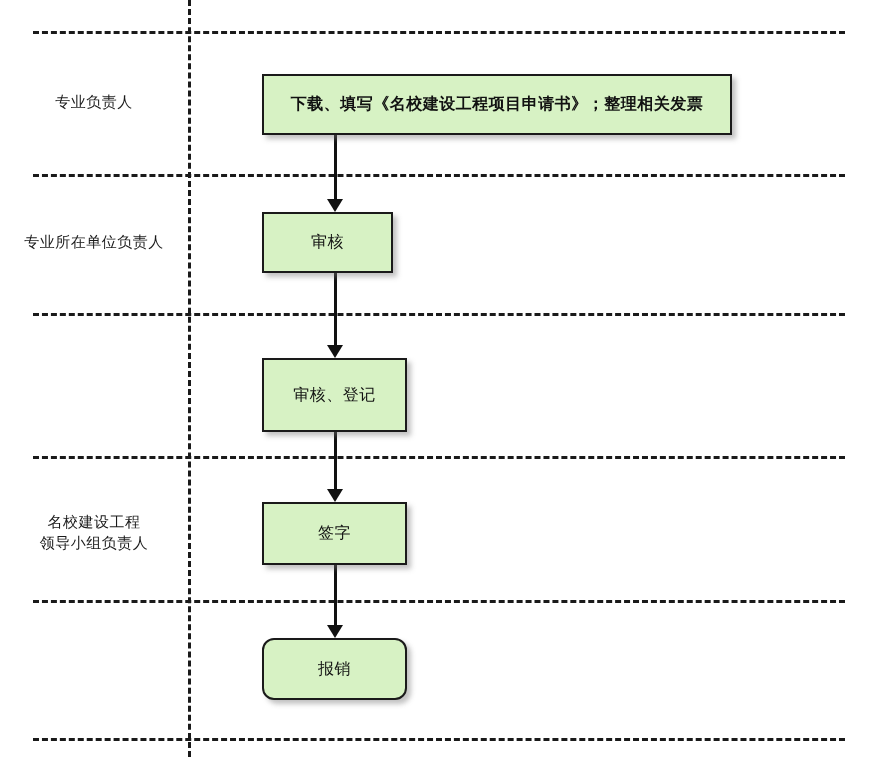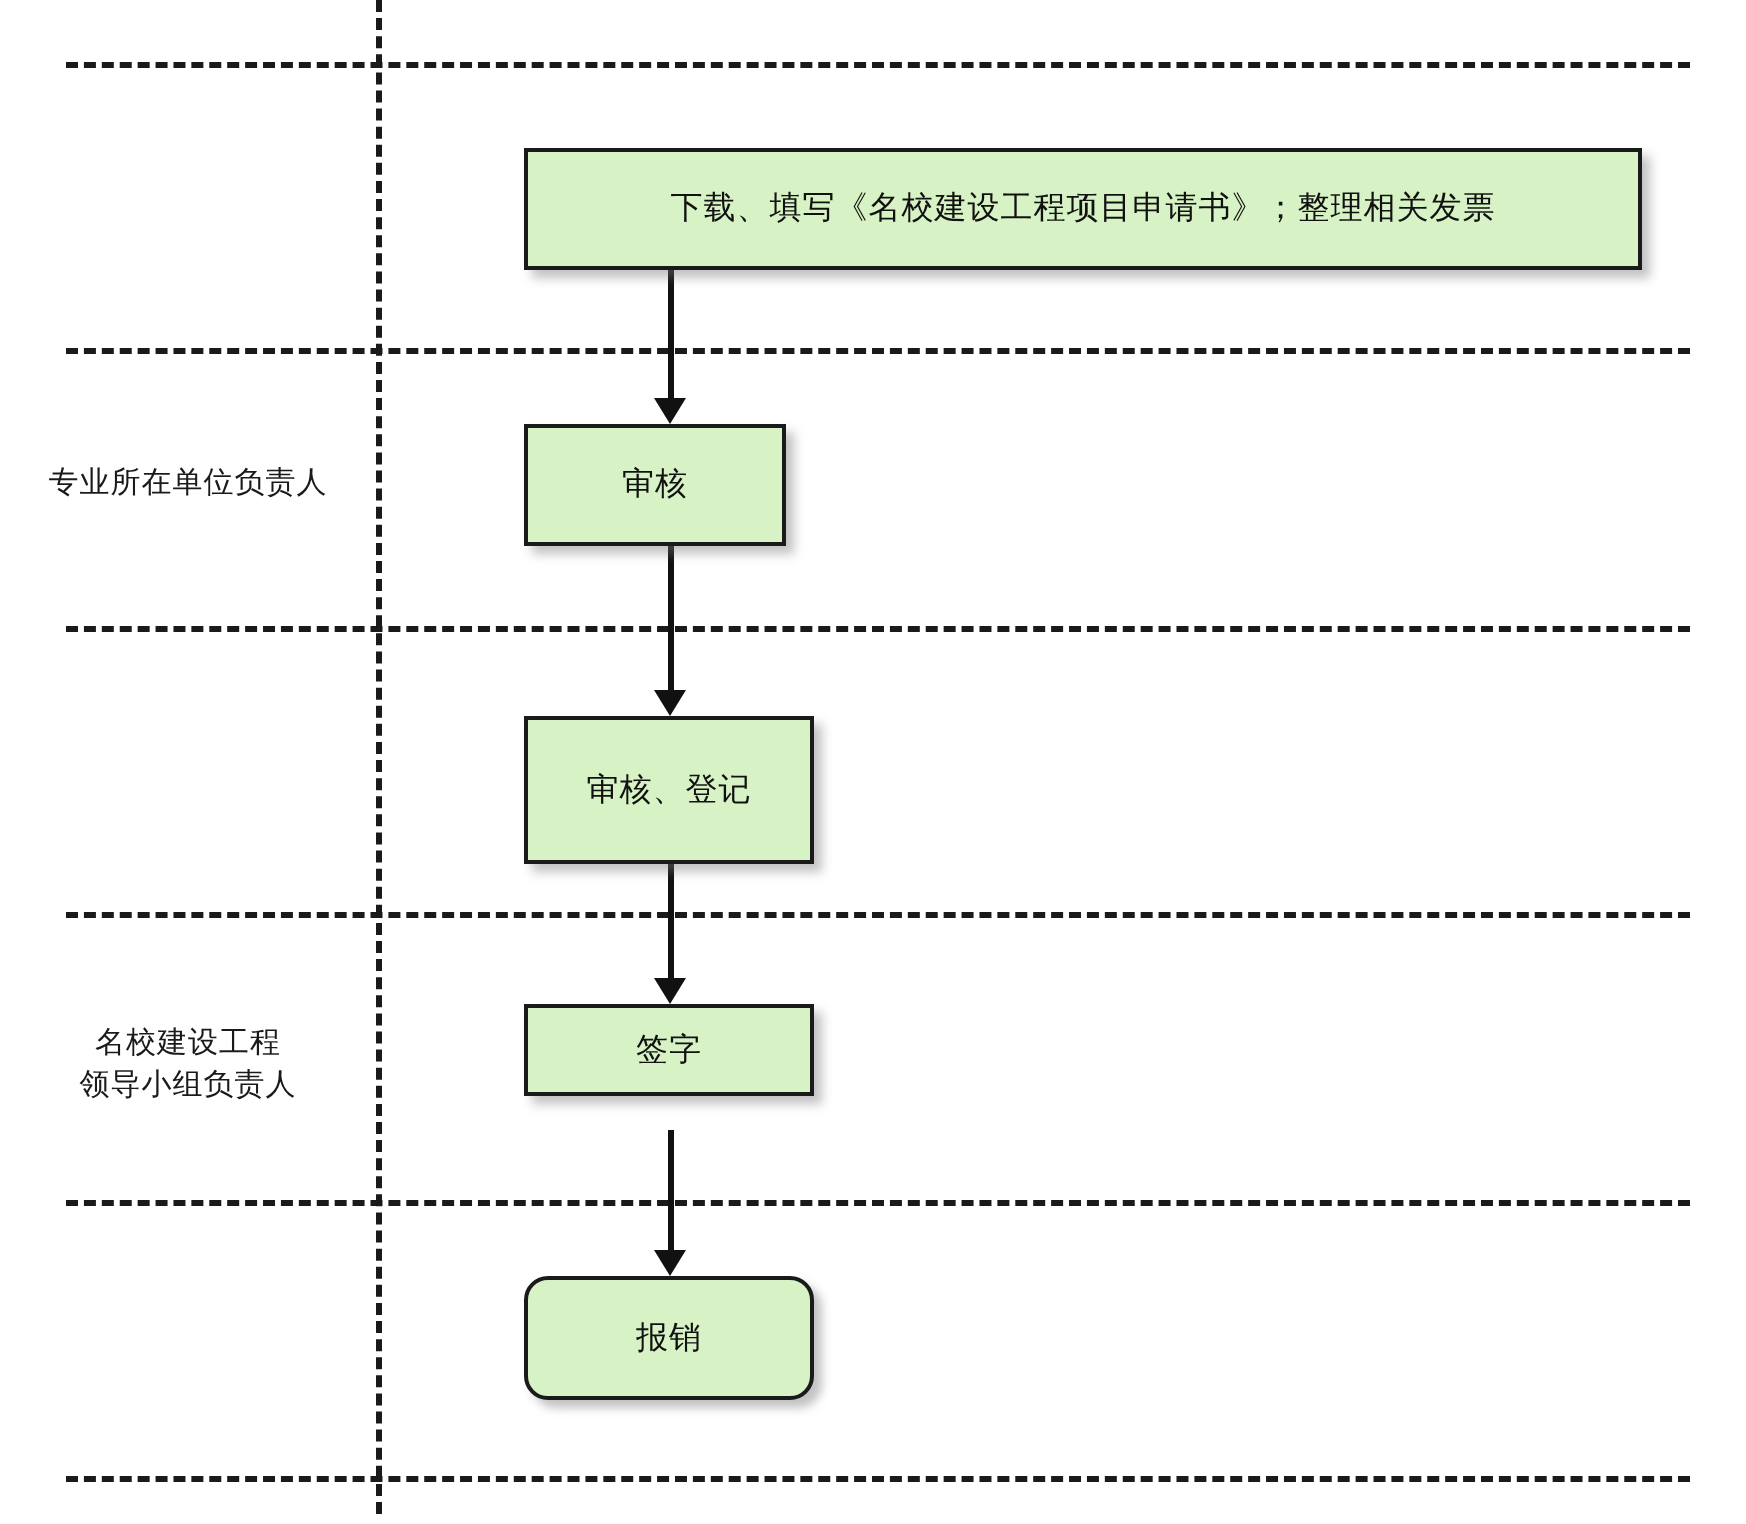--- a/index.html
+++ b/index.html
@@ -81,49 +81,50 @@
 
   <div class="lane-sep" style="left:33px; top:31px; width:812px;"></div>
   <div class="lane-sep" style="left:33px; top:174px; width:812px;"></div>
   <div class="lane-sep" style="left:33px; top:313px; width:812px;"></div>
   <div class="lane-sep" style="left:33px; top:456px; width:812px;"></div>
   <div class="lane-sep" style="left:33px; top:600px; width:812px;"></div>
   <div class="lane-sep" style="left:33px; top:738px; width:812px;"></div>
 
   <div class="lane-divider-vert" style="left:188px; top:0px; height:757px;"></div>
 
+  <div class="lane-label" style="left:8px; top:92px; width:172px;">专业负责人</div>
   <div class="lane-label" style="left:8px; top:232px; width:172px;">专业所在单位负责人</div>
   <div class="lane-label" style="left:8px; top:512px; width:172px;">名校建设工程
 领导小组负责人</div>
 
   <div class="connector" style="left:334px; top:135px; height:66px;"></div>
   <div class="arrowhead" style="left:327px; top:199px;"></div>
 
   <div class="connector" style="left:334px; top:273px; height:72px;"></div>
   <div class="arrowhead" style="left:327px; top:345px;"></div>
 
   <div class="connector" style="left:334px; top:419px; height:70px;"></div>
   <div class="arrowhead" style="left:327px; top:489px;"></div>
 
   <div class="connector" style="left:334px; top:565px; height:60px;"></div>
   <div class="arrowhead" style="left:327px; top:625px;"></div>
 
-  <div class="node" style="left:262px; top:74px; width:559px; height:61px;">
+  <div class="node" style="left:262px; top:74px; width:470px; height:61px;font-weight:bold;">
     <span>下载、填写《名校建设工程项目申请书》；整理相关发票</span>
   </div>
 
   <div class="node" style="left:262px; top:212px; width:131px; height:61px;">
     <span>审核</span>
   </div>
 
   <div class="node" style="left:262px; top:358px; width:145px; height:74px;">
     <span>审核、登记</span>
   </div>
 
-  <div class="node" style="left:262px; top:502px; width:145px; height:46px;">
+  <div class="node" style="left:262px; top:502px; width:145px; height:63px;">
     <span>签字</span>
   </div>
 
   <div class="node" style="left:262px; top:638px; width:145px; height:62px;border-radius:12px;">
     <span>报销</span>
   </div>
 
 </div>
 
 </body></html>

